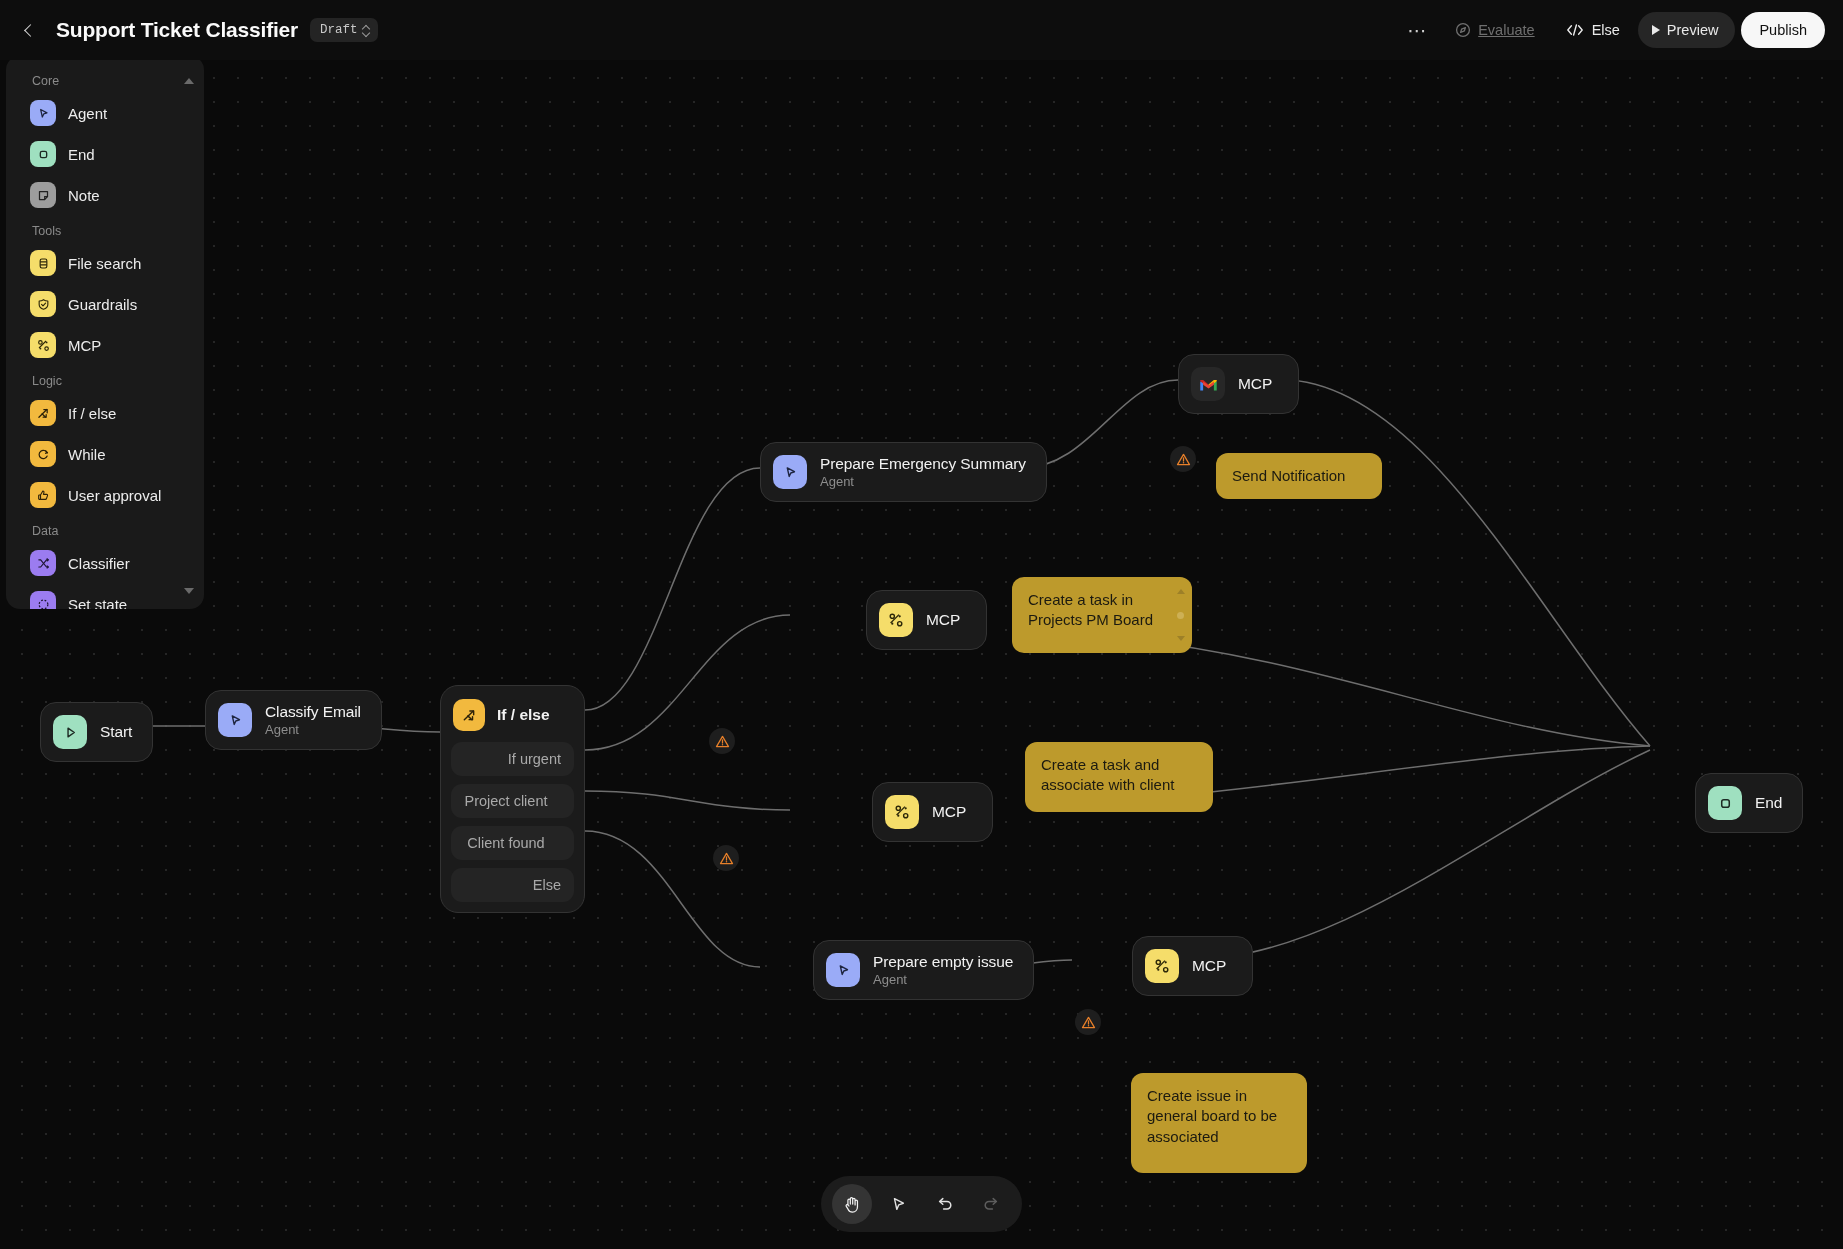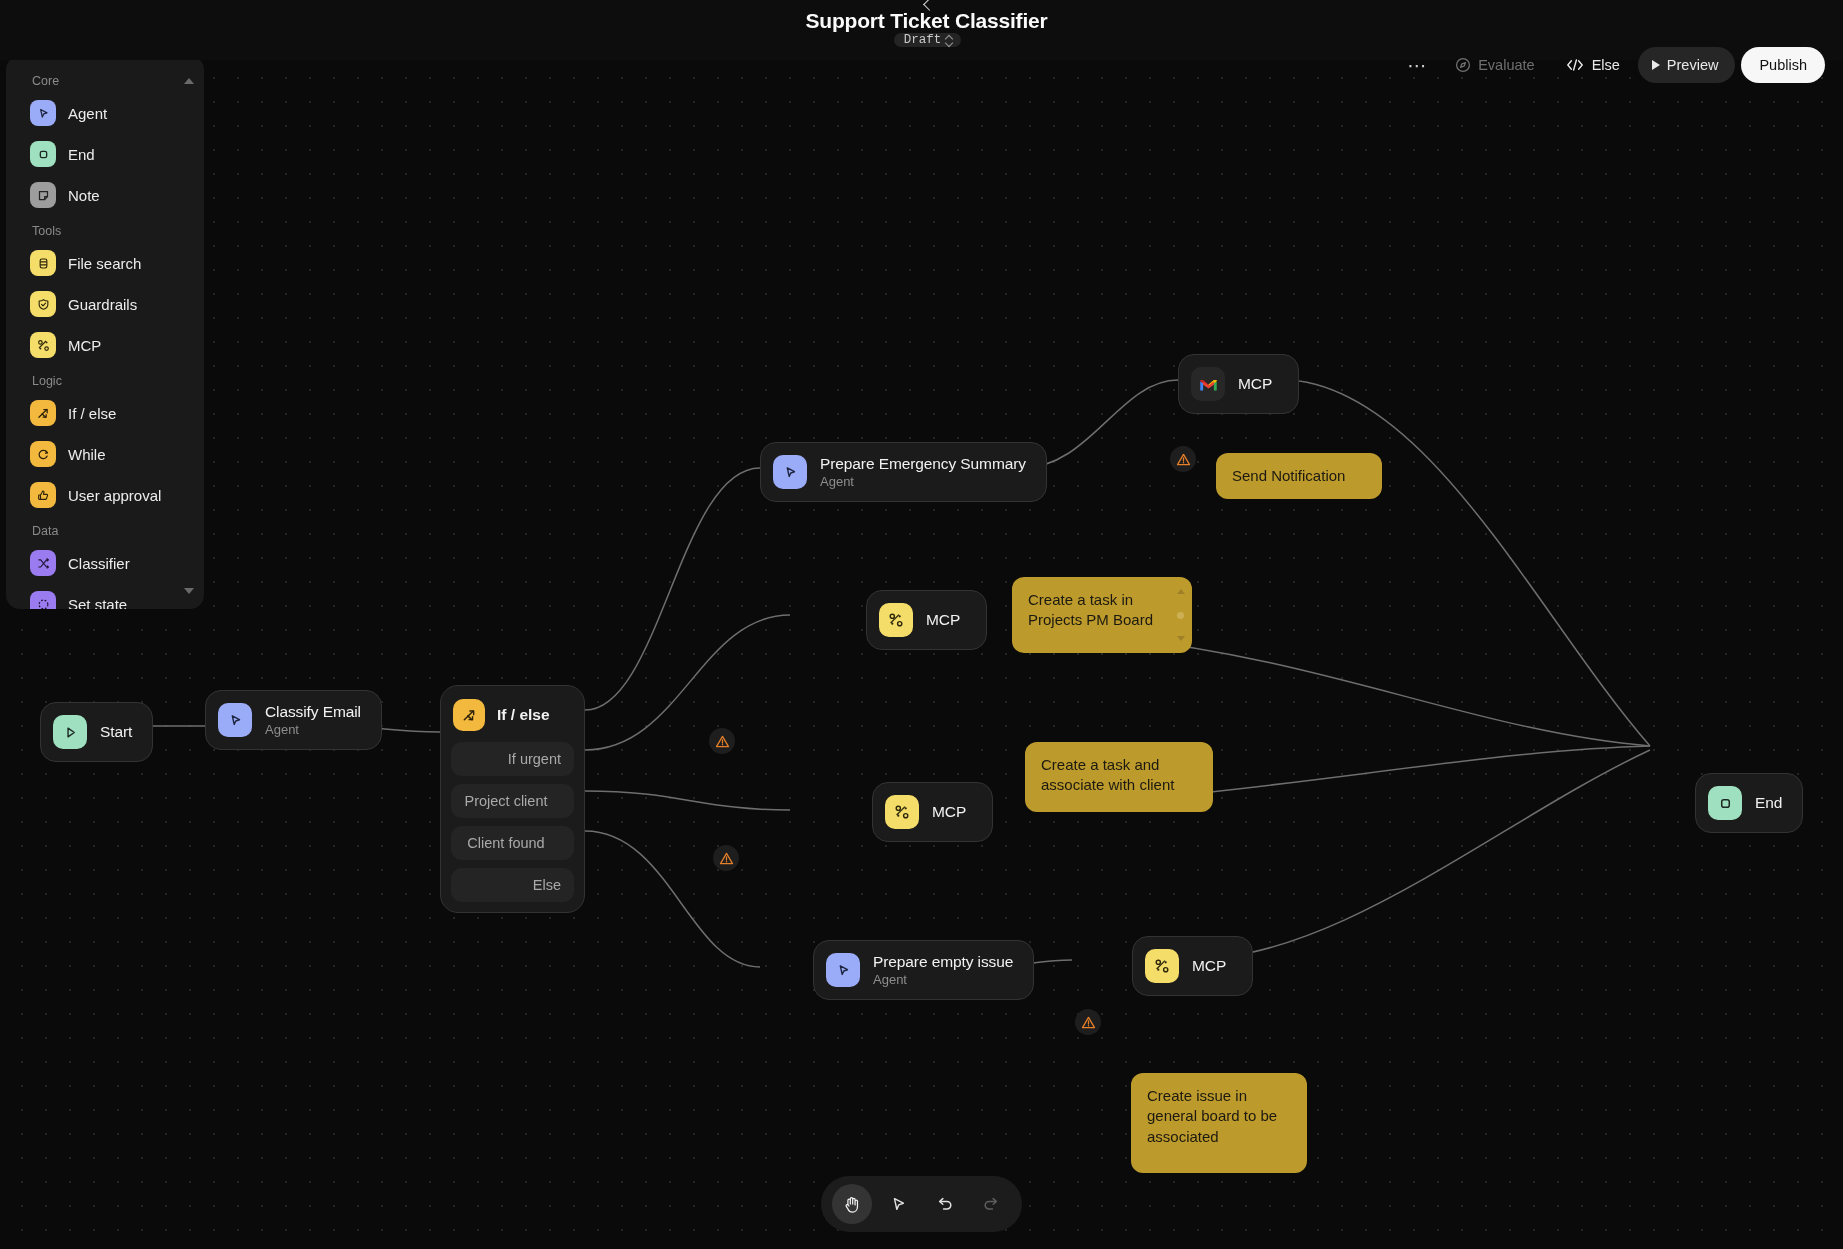--- a/index.html
+++ b/index.html
@@ -10,21 +10,20 @@
     overflow: hidden;
     -webkit-font-smoothing: antialiased;
   }
 
   
   #topbar {
     position: absolute; left: 0; top: 0; width: 1843px; height: 60px;
     background: #0d0d0d;
     display: flex; align-items: center;
     z-index: 40;
-    flex-direction: column;
   }
   #back-btn {
     width: 34px; height: 34px; margin-left: 12px;
     display: flex; align-items: center; justify-content: center;
     border-radius: 8px; cursor: pointer;
   }
   .chev-left {
     width: 9px; height: 9px; border-left: 1.7px solid #d8d8d8; border-bottom: 1.7px solid #d8d8d8;
     transform: rotate(45deg); margin-left: 3px;
   }
@@ -49,21 +48,21 @@
 
   #topbar-right {
     margin-left: auto; display: flex; align-items: center; gap: 6px;
     margin-right: 18px;
   }
   .tb-btn {
     height: 36px; display: flex; align-items: center; gap: 7px;
     padding: 0 12px; border-radius: 18px; cursor: pointer;
     font-size: 14.5px; color: #e9e9e9; white-space: nowrap;
   }
-  .tb-btn.muted { color: #6f6f6f; }
+  .tb-btn.muted { color: #6f6f6f; text-decoration: underline; }
   .tb-btn.dots { font-size: 19px; letter-spacing: 1px; padding: 0 10px; color: #cfcfcf; }
   .tb-btn.preview { background: #262626; padding: 0 17px 0 14px; }
   .tb-btn.publish {
     background: #f7f7f7; color: #111; font-weight: 500; padding: 0 18px;
   }
   .play-tri {
     width: 0; height: 0; border-left: 8px solid currentColor;
     border-top: 5px solid transparent; border-bottom: 5px solid transparent;
   }
 

